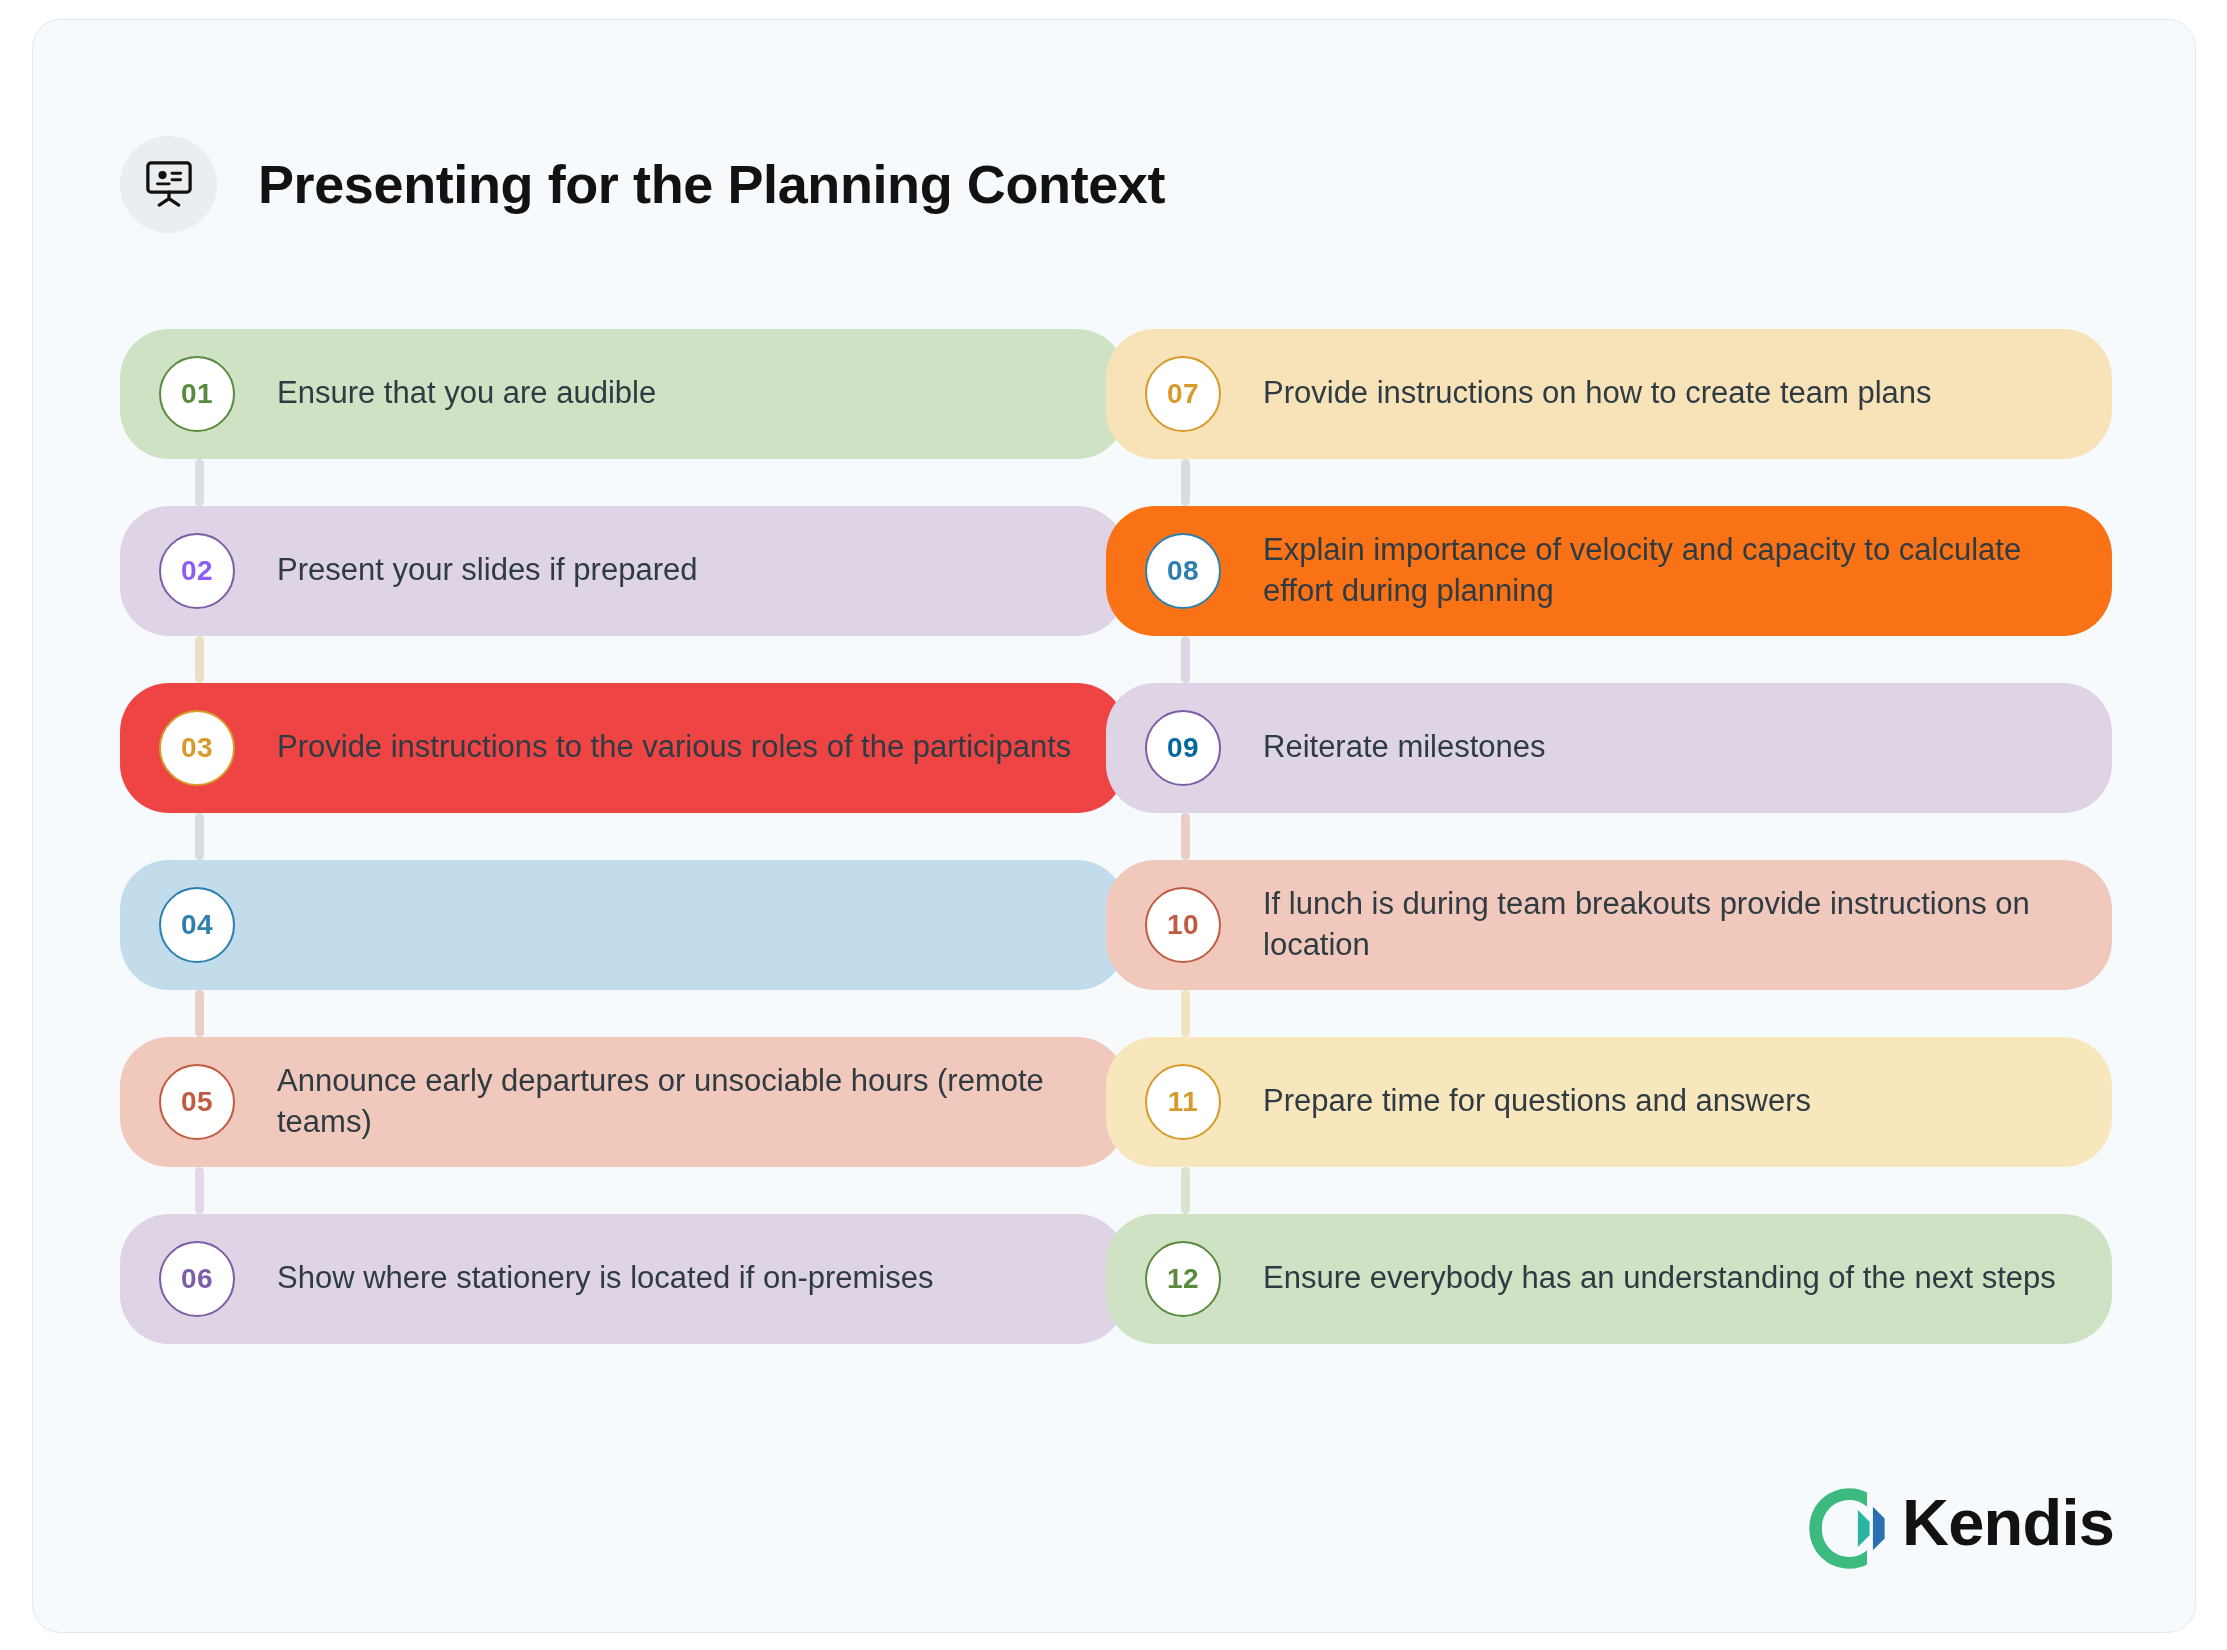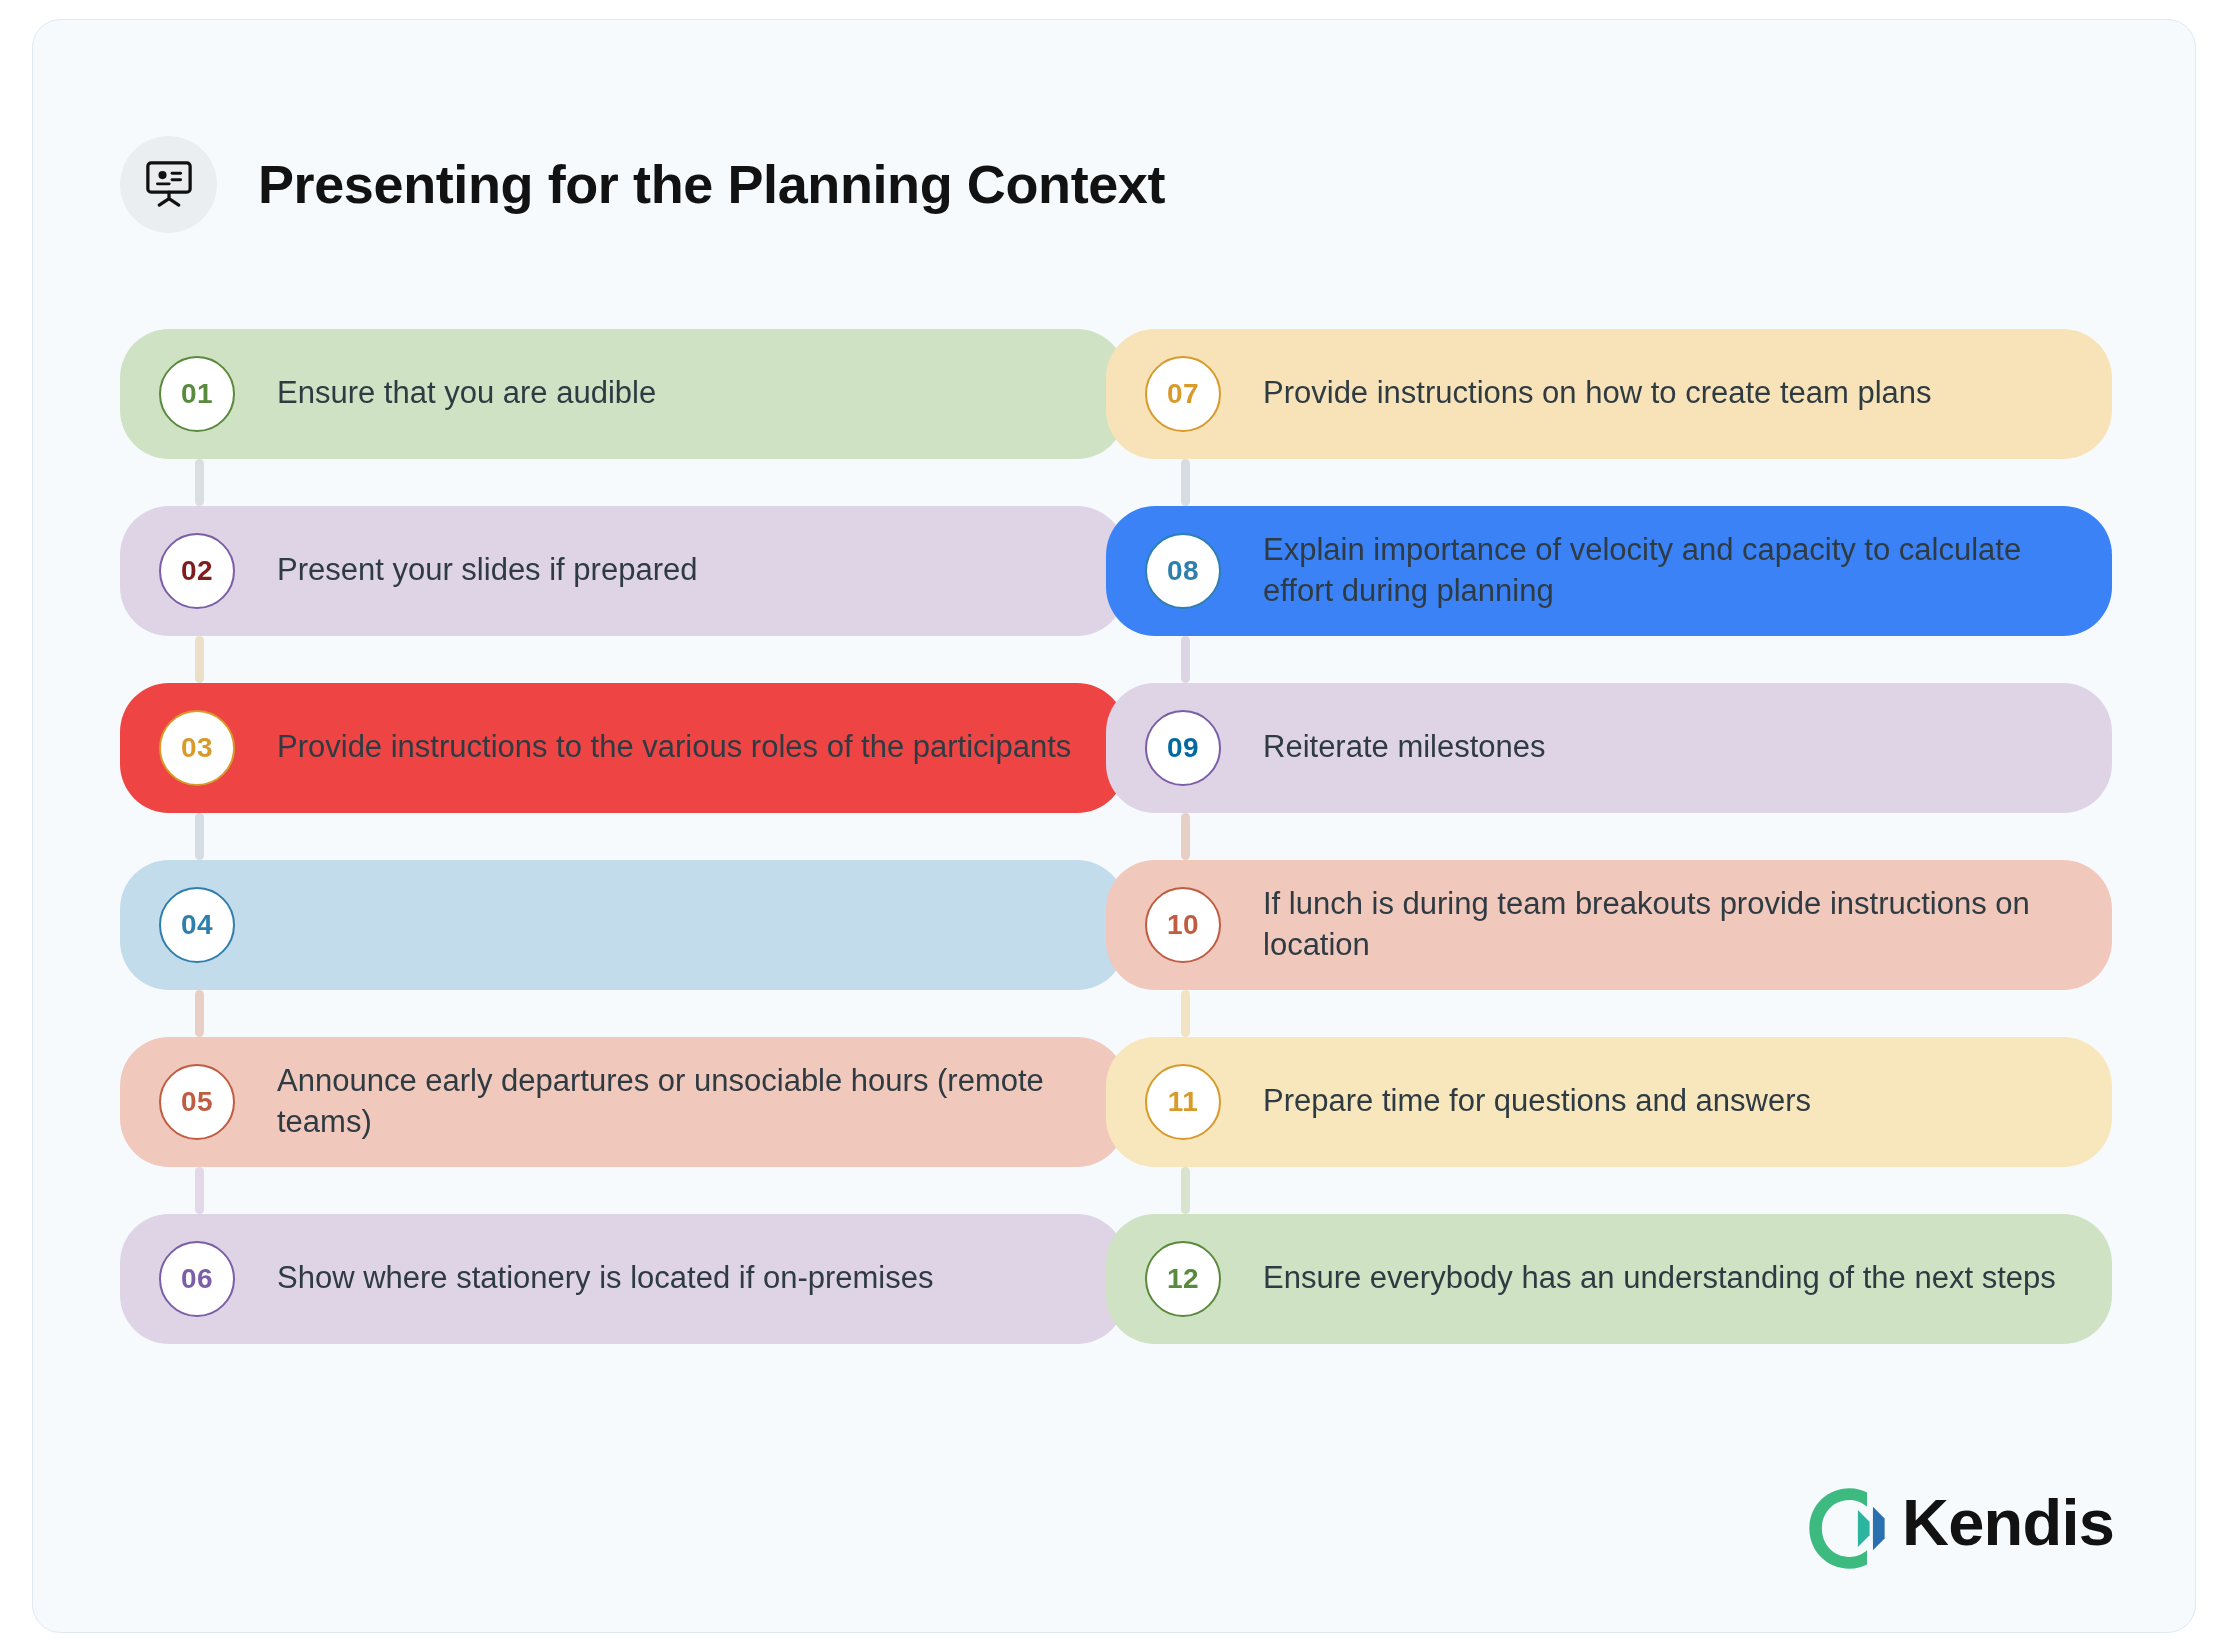--- a/index.html
+++ b/index.html
@@ -148,21 +148,21 @@
 
     <div class="item h1" style="background:#cfe3c4">
       <div class="badge" style="border-color:#5a8a3d;color:#5a8a3d">
         <span>01</span>
       </div>
       <div class="label">Ensure that you are audible</div>
       <div class="connector" style="top:130px;background:#d9dee1"></div>
     </div>
 
     <div class="item h1" style="background:#ded4e6">
-      <div class="badge" style="border-color:#7b5ea7;color:#7f1d1d">
+      <div class="badge" style="border-color:#7b5ea7;color:#8b5cf6">
         <span>02</span>
       </div>
       <div class="label">Present your slides if prepared</div>
       <div class="connector" style="top:130px;background:#ecdfc7"></div>
     </div>
 
     <div class="item h2" style="background:#ef4444">
       <div class="badge" style="border-color:#d79a2b;color:#d79a2b">
         <span>03</span>
       </div>
@@ -197,21 +197,21 @@
   <div class="col col-right">
 
     <div class="item h1" style="background:#f8e3b9">
       <div class="badge" style="border-color:#d79a2b;color:#d79a2b">
         <span>07</span>
       </div>
       <div class="label">Provide instructions on how to create team plans</div>
       <div class="connector" style="top:130px;background:#d5dde2"></div>
     </div>
 
-    <div class="item h2" style="background:#3b82f6">
+    <div class="item h2" style="background:#f97316">
       <div class="badge" style="border-color:#2f7fae;color:#2f7fae">
         <span>08</span>
       </div>
       <div class="label">Explain importance of velocity and capacity to calculate effort during planning</div>
       <div class="connector" style="top:130px;background:#dcd6e4"></div>
     </div>
 
     <div class="item h1" style="background:#ded4e6">
       <div class="badge" style="border-color:#7b5ea7;color:#0369a1">
         <span>09</span>

